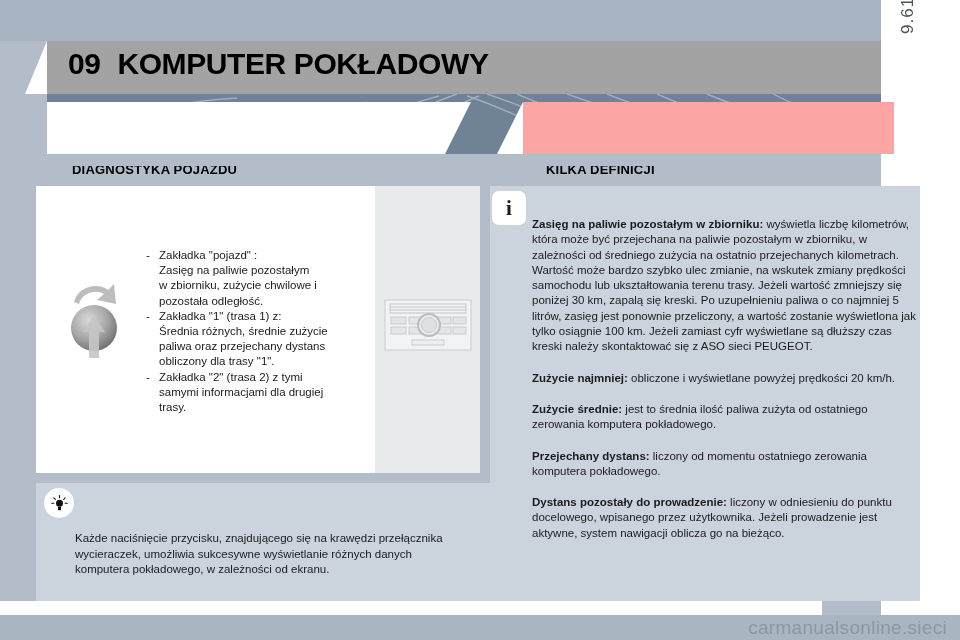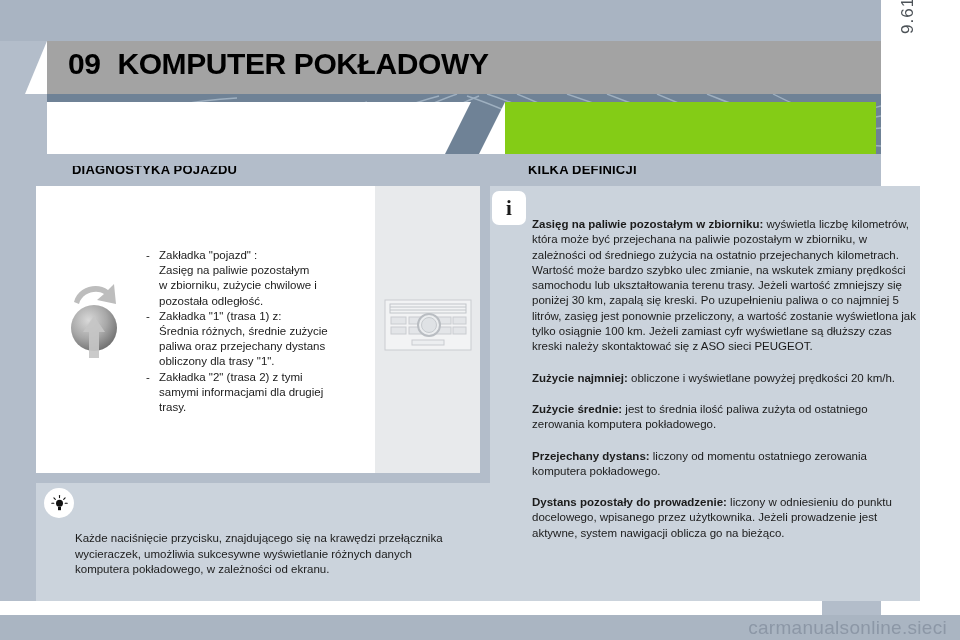--- a/index.html
+++ b/index.html
@@ -60,22 +60,22 @@
   .hdr-left{
     position:absolute;left:47px;top:102px;width:398px;height:52px;
     background:#ffffff;
   }
   .hdr-left::after{
     content:"";position:absolute;right:-26px;top:0;width:0;height:0;
     border-style:solid;border-width:52px 26px 0 0;
     border-color:#ffffff transparent transparent transparent;
   }
   .hdr-right{
-    position:absolute;left:505px;top:102px;width:371px;height:52px;
-    background:#84cc16;
+    position:absolute;left:523px;top:102px;width:371px;height:52px;
+    background:#fca5a5;
   }
   .hdr-right::before{
     content:"";position:absolute;left:-26px;top:0;width:0;height:0;
     border-style:solid;border-width:0 0 52px 26px;
     border-color:transparent transparent #ffffff transparent;
   }
   .hdr-text{
     position:absolute;top:16px;font-size:13px;font-weight:bold;color:#000;
     letter-spacing:0.2px;white-space:nowrap;margin-top:44px;
   }

